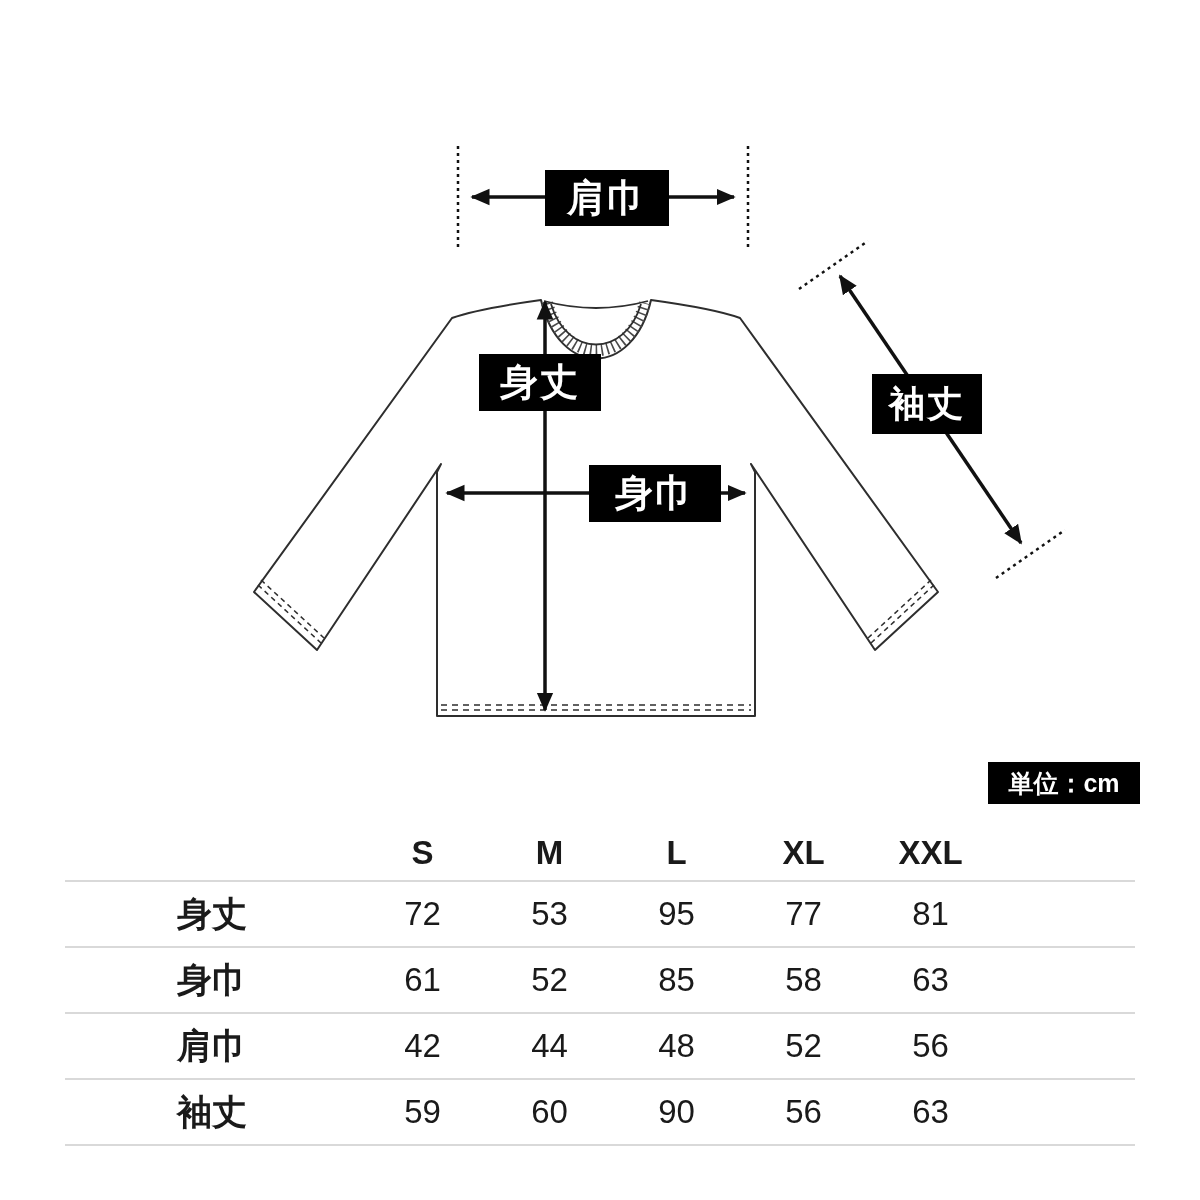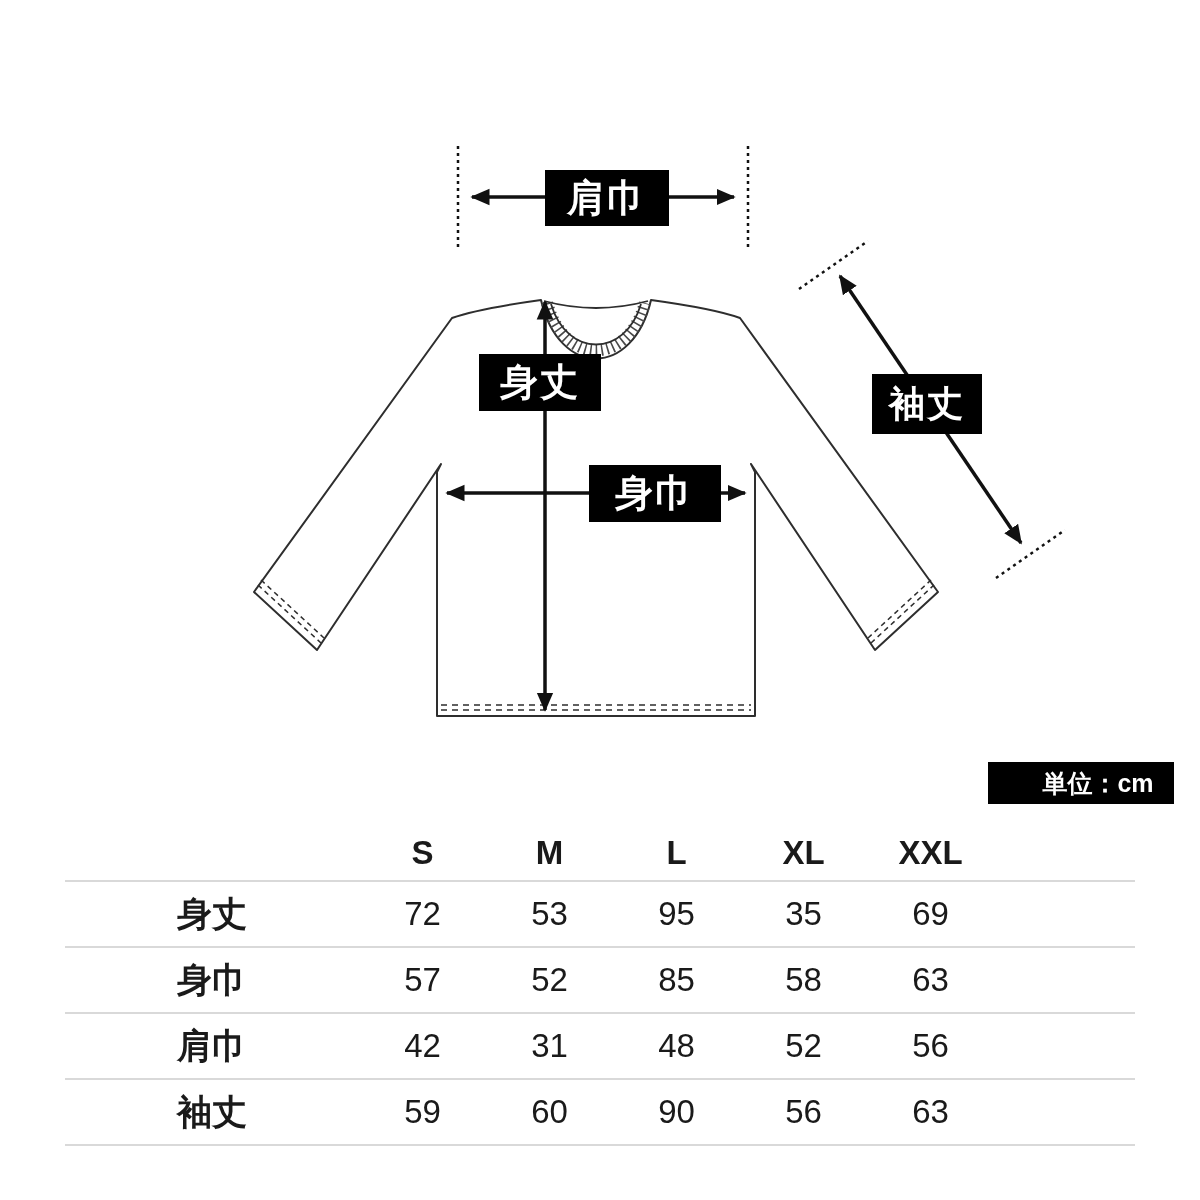--- a/index.html
+++ b/index.html
@@ -43,21 +43,20 @@
     left: 988px; top: 762px;
     width: 152px; height: 42px;
     background: #000000;
     color: #ffffff;
     display: flex;
     align-items: center;
     justify-content: center;
     font-weight: bold;
     font-size: 25px;
     z-index: 5;
-    padding-left: 34px;
   }
   .size-table {
     position: absolute;
     left: 65px;
     top: 826px;
     width: 1070px;
     color: #1a1a1a;
     border-bottom: 2px solid #d9d9d9;
   }
   .t-row {
@@ -165,37 +164,37 @@
       <div class="t-cell t-head-cell">L</div>
       <div class="t-cell t-head-cell">XL</div>
       <div class="t-cell t-head-cell">XXL</div>
     </div>
 
     <div class="t-row">
       <div class="t-cell t-label">身丈</div>
       <div class="t-cell">72</div>
       <div class="t-cell">53</div>
       <div class="t-cell">95</div>
-      <div class="t-cell">35</div>
-      <div class="t-cell">69</div>
+      <div class="t-cell">77</div>
+      <div class="t-cell">81</div>
     </div>
 
     <div class="t-row">
       <div class="t-cell t-label">身巾</div>
-      <div class="t-cell">57</div>
+      <div class="t-cell">61</div>
       <div class="t-cell">52</div>
       <div class="t-cell">85</div>
       <div class="t-cell">58</div>
       <div class="t-cell">63</div>
     </div>
 
     <div class="t-row">
       <div class="t-cell t-label">肩巾</div>
       <div class="t-cell">42</div>
-      <div class="t-cell">31</div>
+      <div class="t-cell">44</div>
       <div class="t-cell">48</div>
       <div class="t-cell">52</div>
       <div class="t-cell">56</div>
     </div>
 
     <div class="t-row">
       <div class="t-cell t-label">袖丈</div>
       <div class="t-cell">59</div>
       <div class="t-cell">60</div>
       <div class="t-cell">90</div>

